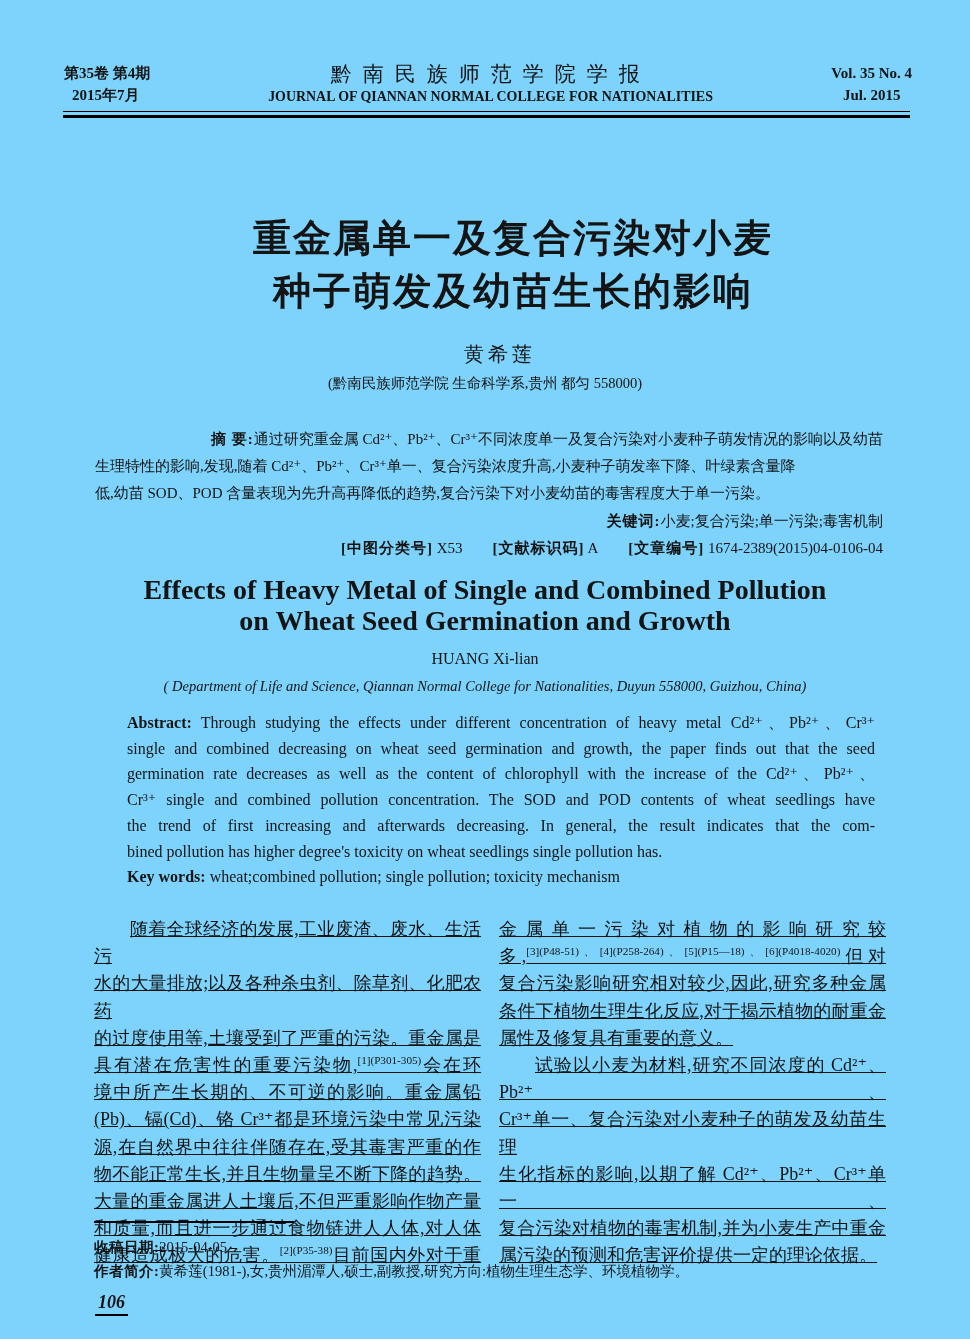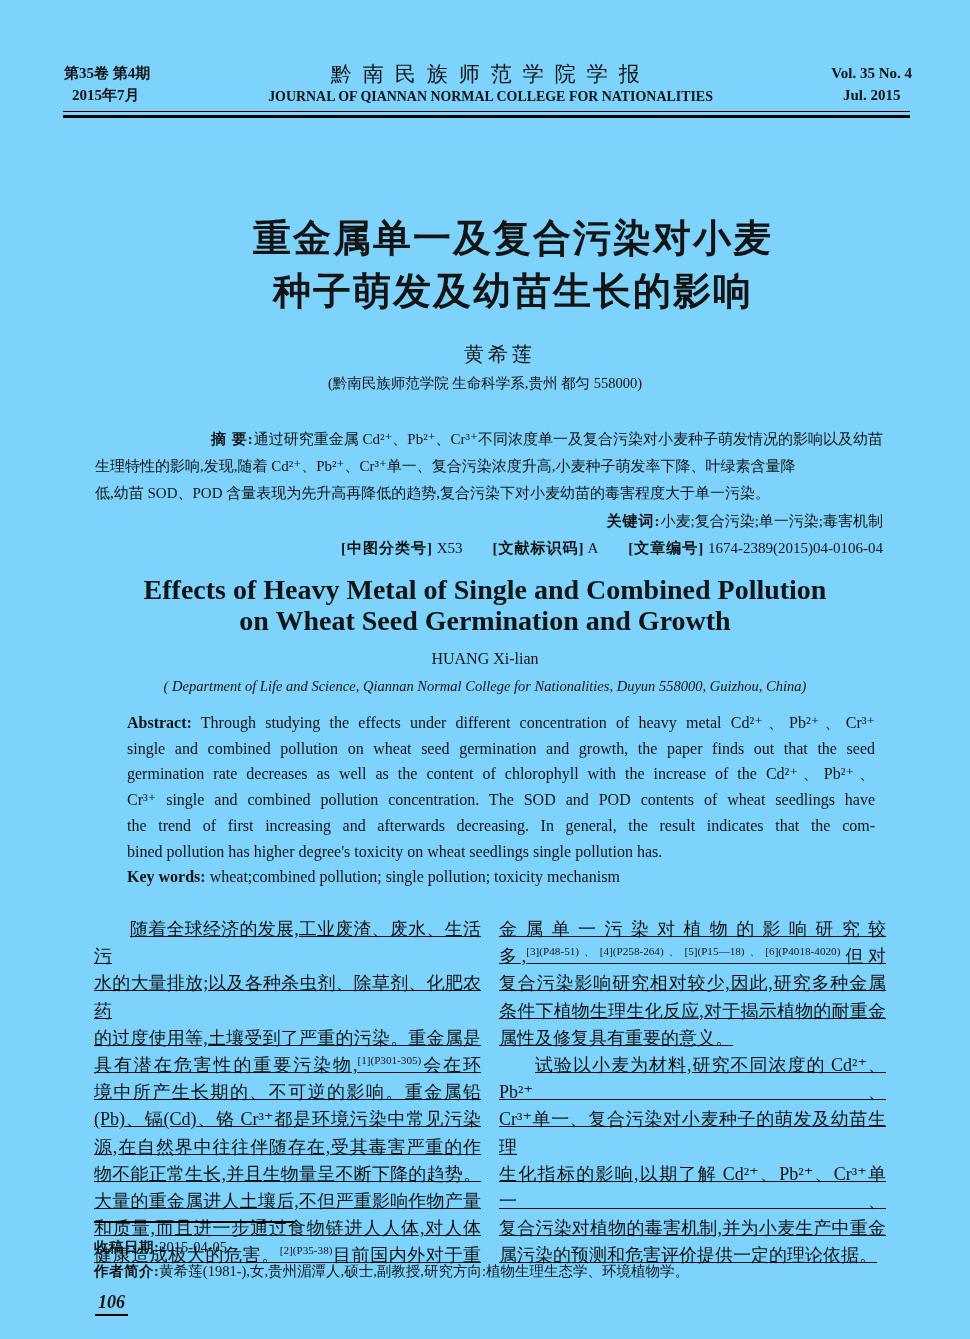--- a/index.html
+++ b/index.html
@@ -102,21 +102,21 @@
     <span>on Wheat Seed Germination and Growth</span>
   </div>
 
   <div class="author-en">HUANG Xi-lian</div>
   <div class="affil-en">( Department of Life and Science, Qiannan Normal College for Nationalities, Duyun 558000, Guizhou, China)</div>
 
   <div class="abs-en">
     <div class="eline">
       <b>Abstract:</b><span> Through studying the effects under different concentration of heavy metal Cd²⁺、Pb²⁺、Cr³⁺</span>
     </div>
-    <div class="eline">single and combined pollution on wheat seed germination and growth, the paper finds out that the seed</div>
+    <div class="eline">single and combined decreasing on wheat seed germination and growth, the paper finds out that the seed</div>
     <div class="eline">germination rate decreases as well as the content of chlorophyll with the increase of the Cd²⁺、Pb²⁺、</div>
     <div class="eline">Cr³⁺ single and combined pollution concentration.  The SOD and POD contents of wheat seedlings have</div>
     <div class="eline">the trend of first increasing and afterwards decreasing.  In general, the result indicates that the com-</div>
     <div class="eline nojust">bined pollution has higher degree's toxicity on wheat seedlings single pollution has.</div>
     <div class="eline nojust">
       <b>Key words:</b><span> wheat;combined pollution; single pollution; toxicity mechanism</span>
     </div>
   </div>
 
   <div class="col col-left">

